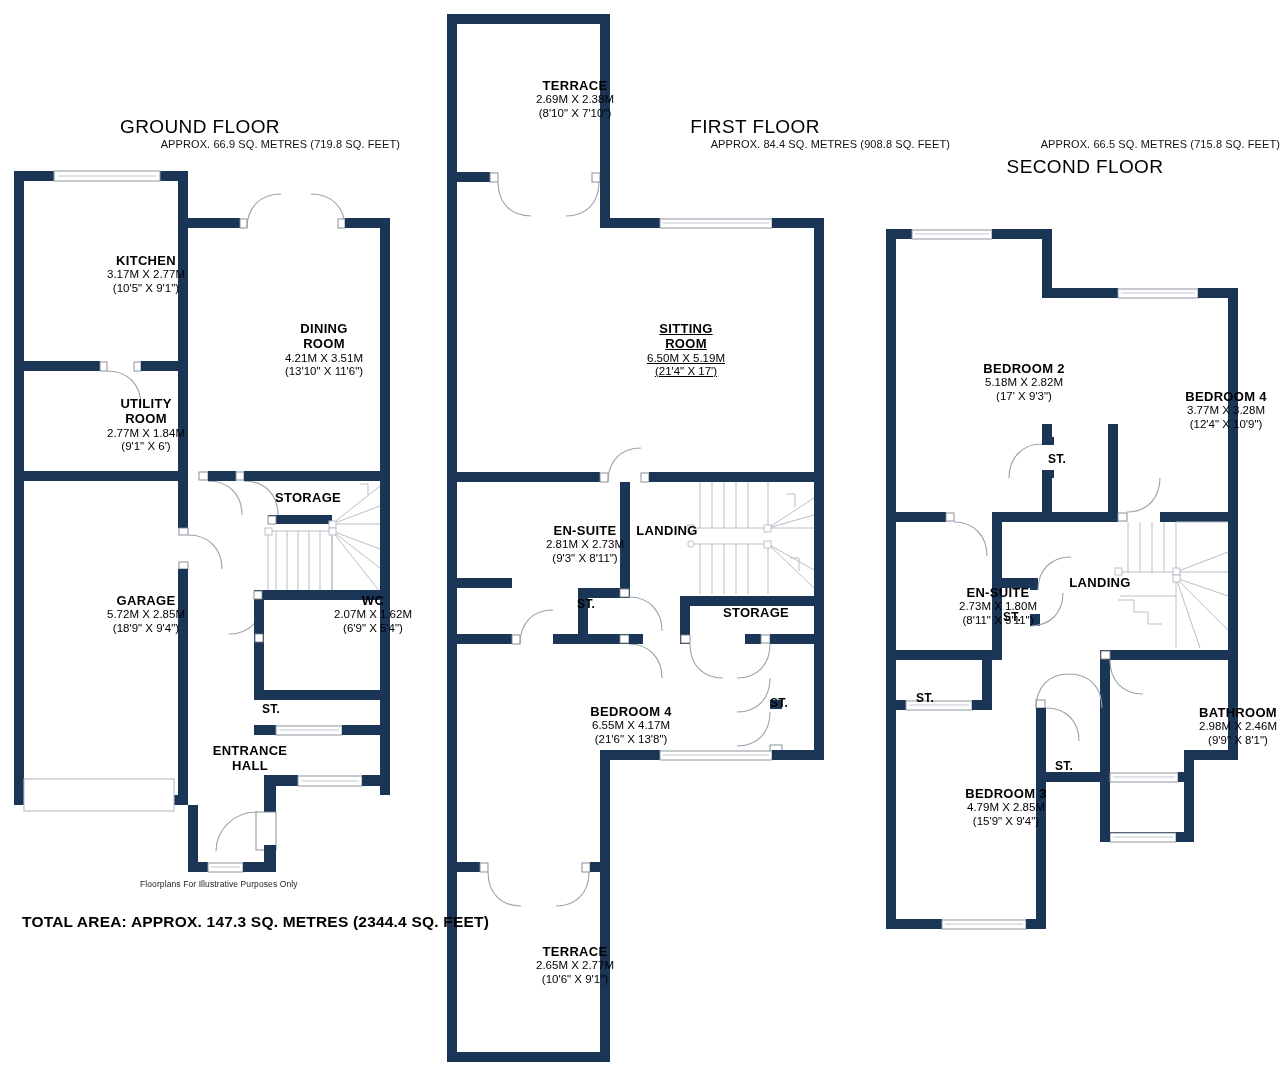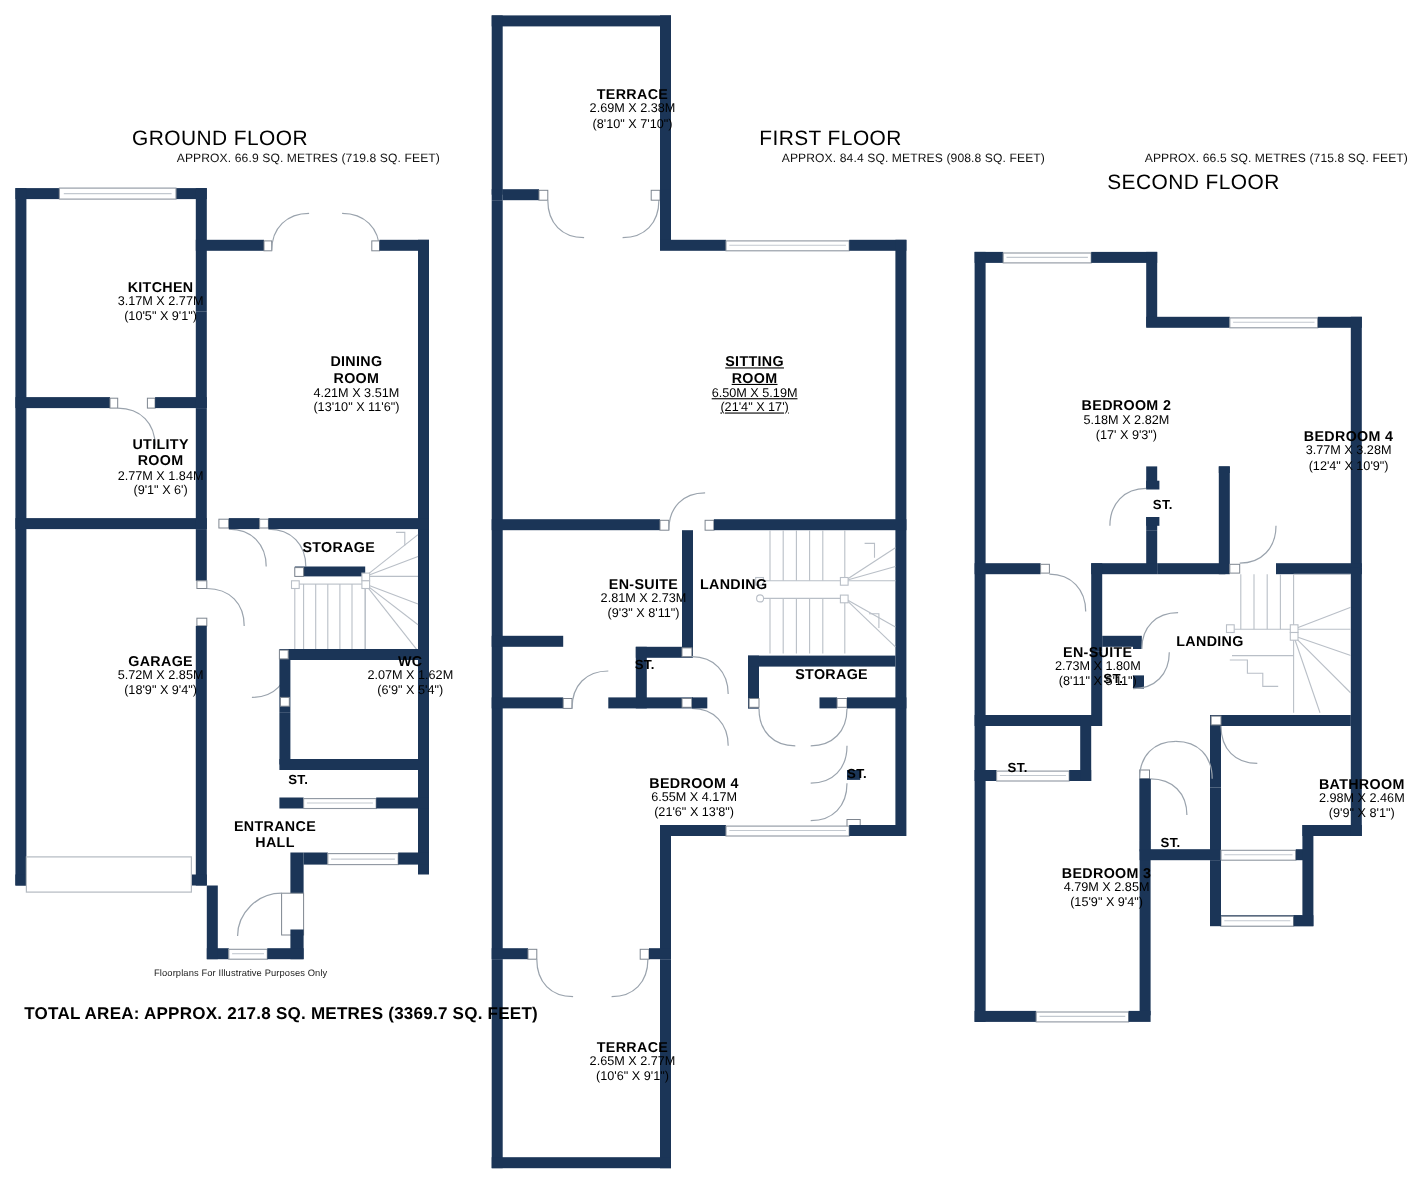--- a/index.html
+++ b/index.html
@@ -416,21 +416,21 @@
   <span class="nm">WC</span>
   <span class="d1">2.07M X 1.62M</span>
   <span class="d2">(6'9" X 5'4")</span>
 </div>
 
 <div class="label-plain" style="left:243px;top:490px;width:130px;">STORAGE</div>
 <div class="label-plain" style="left:170px;top:743px;width:160px;">ENTRANCE</div>
 <div class="label-plain" style="left:170px;top:758px;width:160px;">HALL</div>
 <div class="label-st" style="left:262px;top:702px;width:130px;">ST.</div>
 
-<div class="total" style="left:22px;top:913px;">TOTAL AREA: APPROX. 217.8 SQ. METRES (3369.7 SQ. FEET)</div>
+<div class="total" style="left:22px;top:913px;">TOTAL AREA: APPROX. 147.3 SQ. METRES (2344.4 SQ. FEET)</div>
 <div class="disclaimer" style="left:140px;top:879px;">Floorplans For Illustrative Purposes Only</div>
 
 <div class="floor-title" style="left:560px;top:116px;width:390px;">FIRST FLOOR</div>
 <div class="floor-sub" style="left:560px;top:138px;width:390px;">APPROX. 84.4 SQ. METRES (908.8 SQ. FEET)</div>
 
 <div class="room" style="left:448px;top:78px;width:162px;">
   <span class="nm">TERRACE</span>
   <span class="d1">2.69M X 2.38M</span>
   <span class="d2">(8'10" X 7'10")</span>
 </div>

